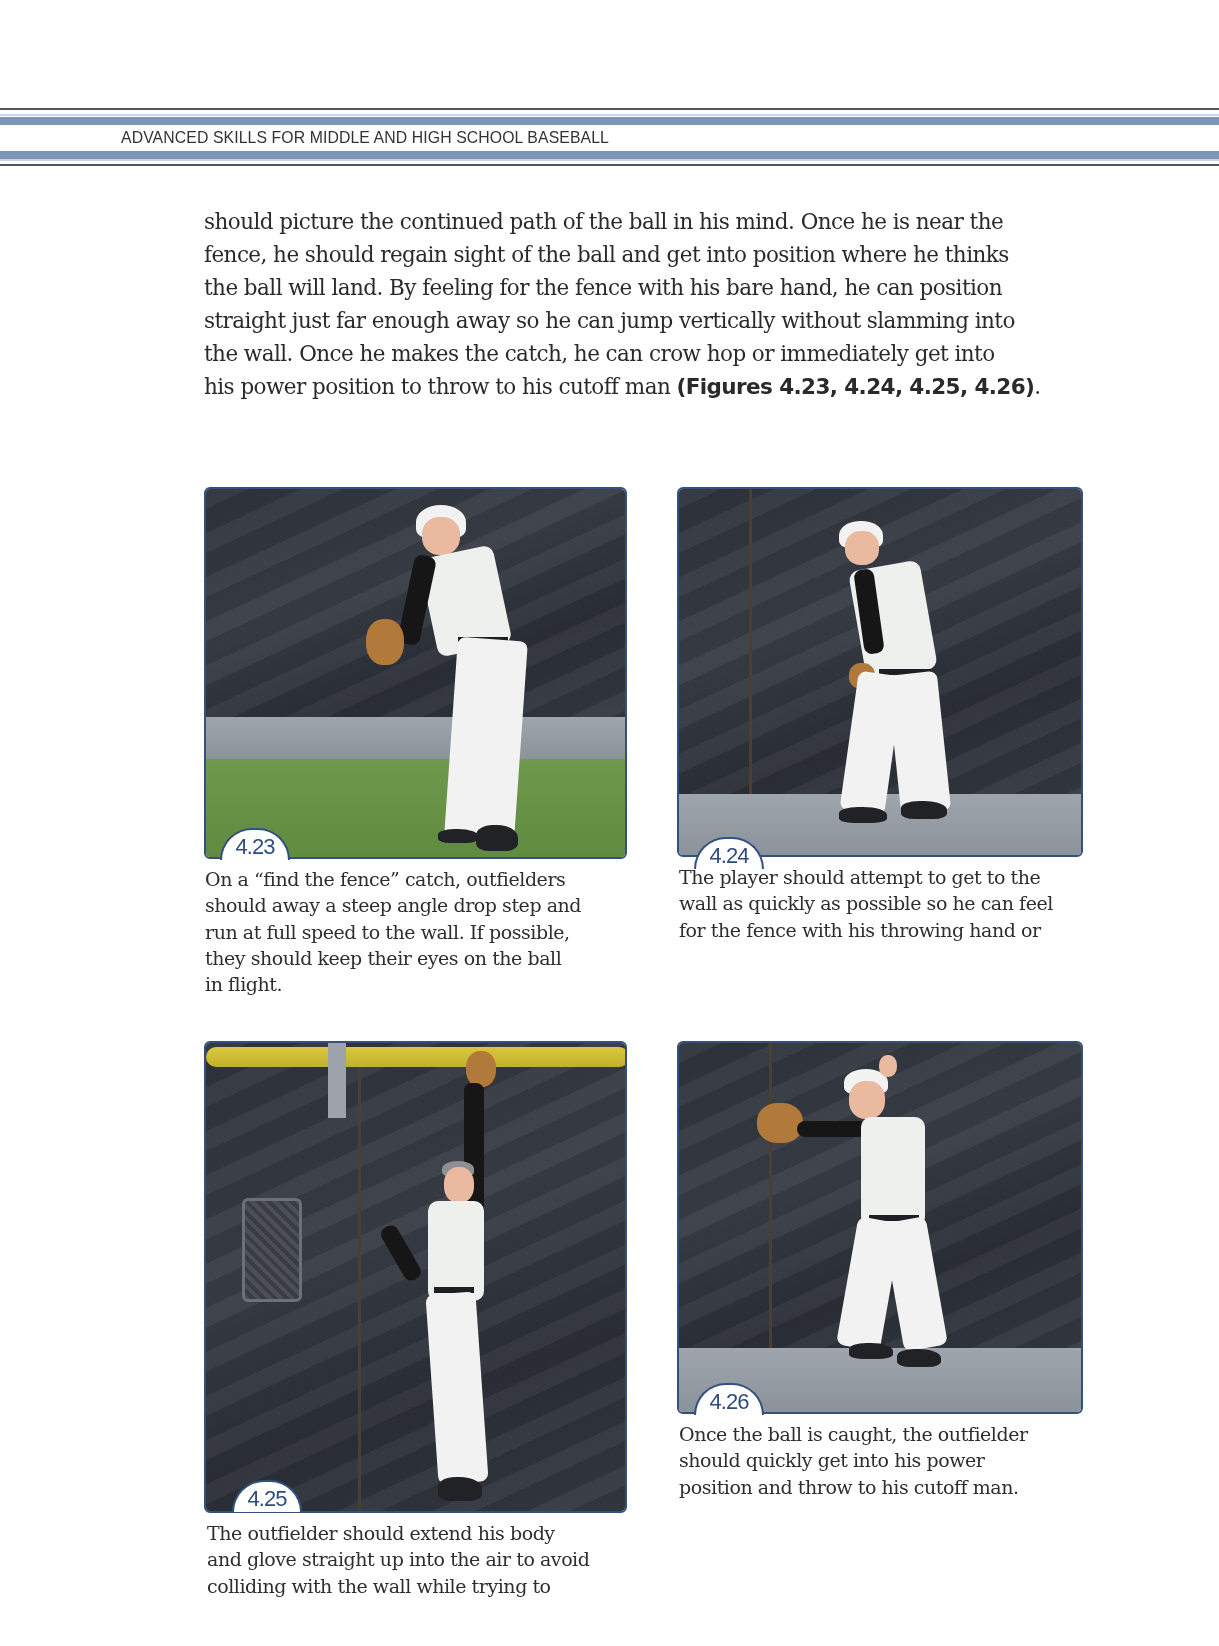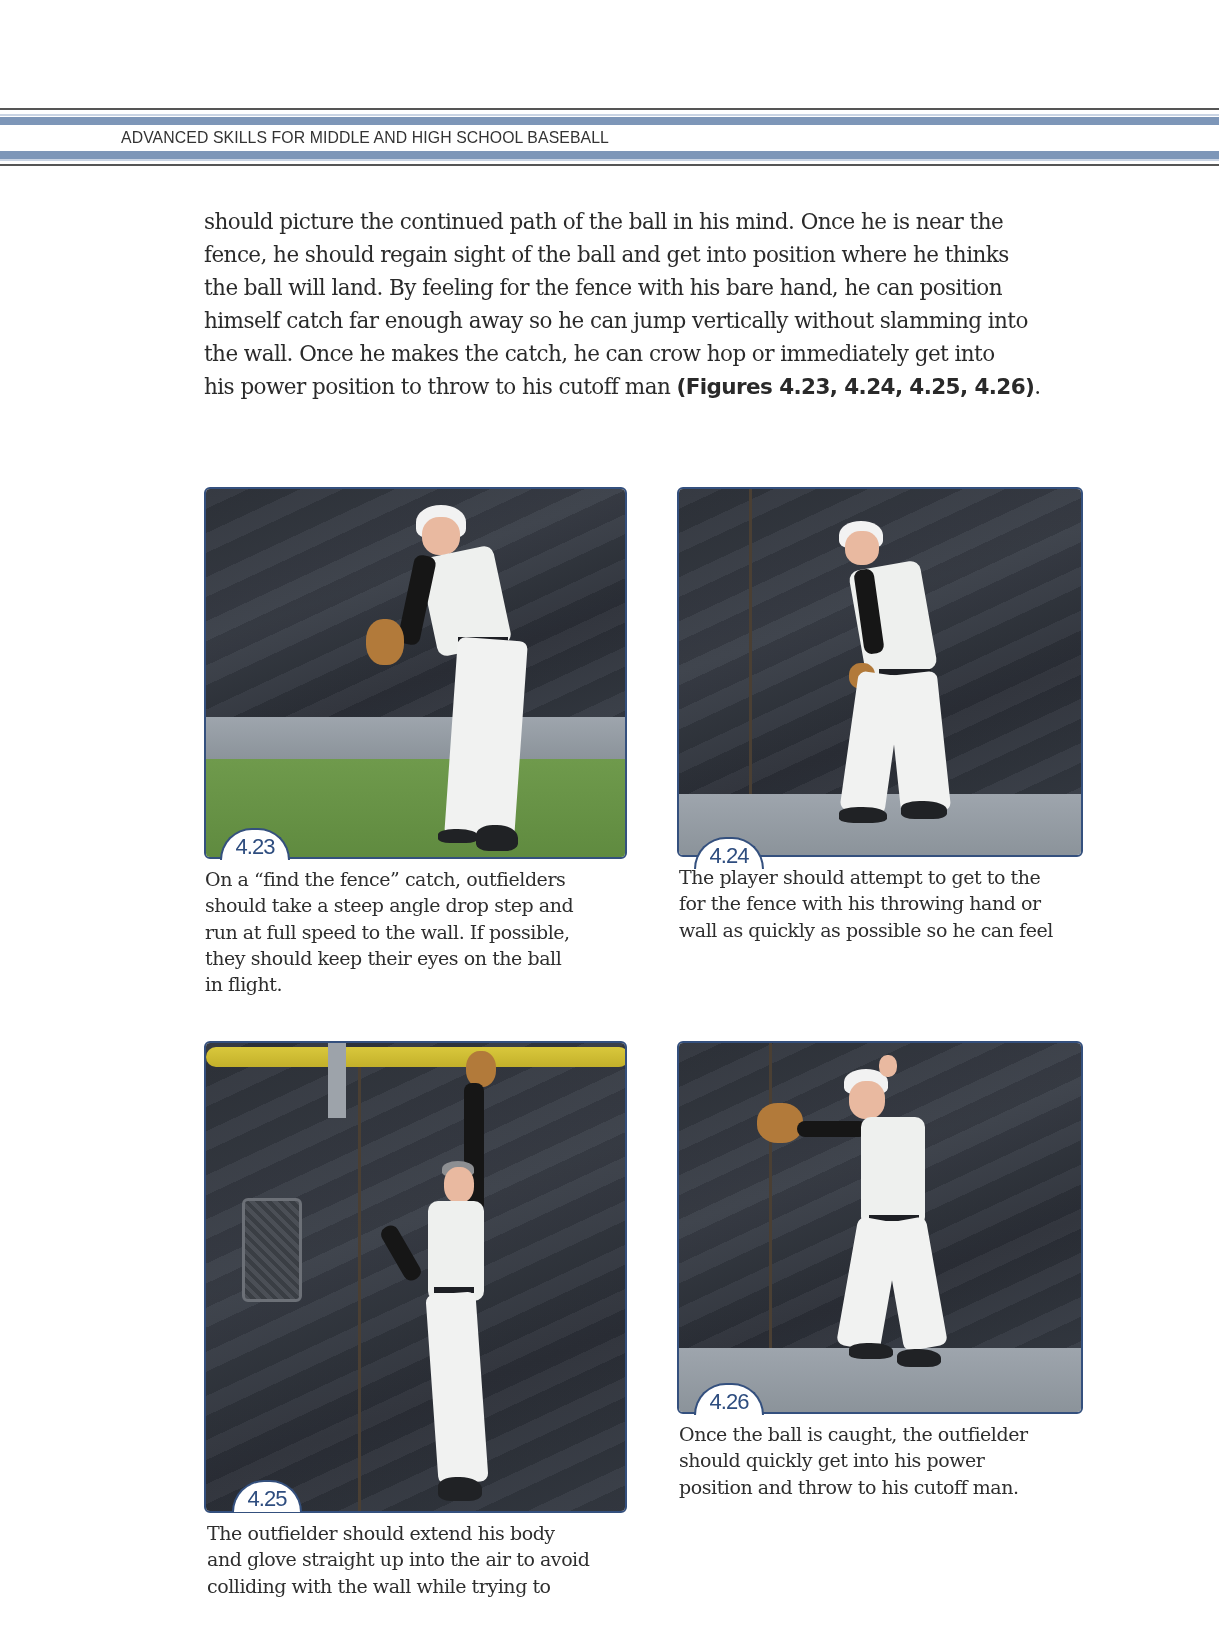--- a/index.html
+++ b/index.html
@@ -57,21 +57,21 @@
 <div class="hband" style="top:117px"></div>
 <div class="running-head">ADVANCED SKILLS FOR MIDDLE AND HIGH SCHOOL BASEBALL</div>
 <div class="hband" style="top:151px"></div>
 <div class="hband-light" style="top:159px"></div>
 <div class="hline-dark" style="top:164px"></div>
 
 <div class="body-text">
   <span class="line">should picture the continued path of the ball in his mind. Once he is near the</span>
   <span class="line">fence, he should regain sight of the ball and get into position where he thinks</span>
   <span class="line">the ball will land. By feeling for the fence with his bare hand, he can position</span>
-  <span class="line">himself catch far enough away so he can jump vertically without slamming into</span>
+  <span class="line">straight just far enough away so he can jump vertically without slamming into</span>
   <span class="line">the wall. Once he makes the catch, he can crow hop or immediately get into</span>
   <span class="line"><span>his power position to throw to his cutoff man </span><b>(Figures 4.23, 4.24, 4.25, 4.26)</b><span>.</span></span>
 </div>
 
 <div class="photo" style="left:204px; top:487px; width:423px; height:372px;">
   <div class="tarp" style="left:0;top:0;width:423px;height:230px;"></div>
   <div class="tarp-folds" style="left:0;top:0;width:423px;height:230px;"></div>
   <div class="gravel" style="left:0;top:228px;width:423px;height:45px;"></div>
   <div class="grass" style="left:0;top:270px;width:423px;height:102px;"></div>
   <div class="pl">
@@ -82,21 +82,21 @@
     <div class="glove" style="left:160px;top:130px;width:38px;height:46px;"></div>
     <div class="belt" style="left:252px;top:148px;width:50px;height:6px;"></div>
     <div class="pants" style="left:245px;top:150px;width:70px;height:200px;transform:rotate(4deg);"></div>
     <div class="shoe" style="left:232px;top:340px;width:40px;height:14px;"></div>
     <div class="shoe" style="left:270px;top:336px;width:42px;height:26px;"></div>
   </div>
 </div>
 <div class="fig-tab" style="left:220px; top:828px;">4.23</div>
 <div class="caption" style="left:205px; top:866px;">
   <span class="line">On a “find the fence” catch, outfielders</span>
-  <span class="line">should take a steep angle drop step and</span>
+  <span class="line">should away a steep angle drop step and</span>
   <span class="line">run at full speed to the wall. If possible,</span>
   <span class="line">they should keep their eyes on the ball</span>
   <span class="line">in flight.</span>
 </div>
 
 <div class="photo" style="left:677px; top:487px; width:406px; height:370px;">
   <div class="tarp" style="left:0;top:0;width:406px;height:310px;"></div>
   <div class="tarp-folds" style="left:0;top:0;width:406px;height:310px;"></div>
   <div class="pole" style="left:70px;top:0;width:3px;height:310px;background:#4a3f33;"></div>
   <div class="gravel" style="left:0;top:305px;width:406px;height:65px;"></div>
@@ -109,22 +109,22 @@
     <div class="belt" style="left:200px;top:180px;width:52px;height:6px;"></div>
     <div class="pants" style="left:170px;top:184px;width:45px;height:140px;transform:rotate(8deg);"></div>
     <div class="pants" style="left:215px;top:184px;width:50px;height:140px;transform:rotate(-6deg);"></div>
     <div class="shoe" style="left:160px;top:318px;width:48px;height:16px;"></div>
     <div class="shoe" style="left:222px;top:312px;width:46px;height:18px;"></div>
   </div>
 </div>
 <div class="fig-tab" style="left:694px; top:837px;">4.24</div>
 <div class="caption" style="left:679px; top:864px;">
   <span class="line">The player should attempt to get to the</span>
+  <span class="line">wall as quickly as possible so he can feel</span>
   <span class="line">for the fence with his throwing hand or</span>
-  <span class="line">wall as quickly as possible so he can feel</span>
 </div>
 
 <div class="photo" style="left:204px; top:1041px; width:423px; height:472px;">
   <div class="tarp" style="left:0;top:0;width:423px;height:472px;"></div>
   <div class="tarp-folds" style="left:0;top:0;width:423px;height:472px;"></div>
   <div class="padding-yellow" style="left:0;top:4px;width:423px;height:20px;"></div>
   <div class="pole" style="left:122px;top:0;width:18px;height:75px;"></div>
   <div class="pole" style="left:152px;top:24px;width:3px;height:448px;background:#4a3f33;"></div>
   <div style="position:absolute;left:36px;top:155px;width:60px;height:104px;border:3px solid #6c7077;border-radius:6px;background:repeating-linear-gradient(45deg,#4b4f56 0 4px,#3a3e44 4px 8px);"></div>
   <div class="pl">

